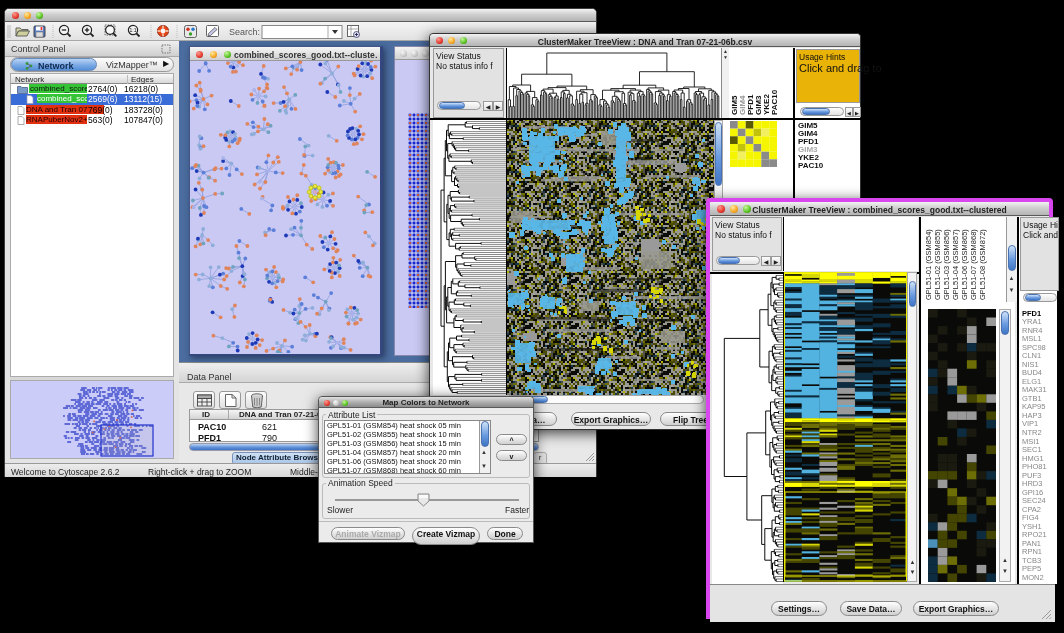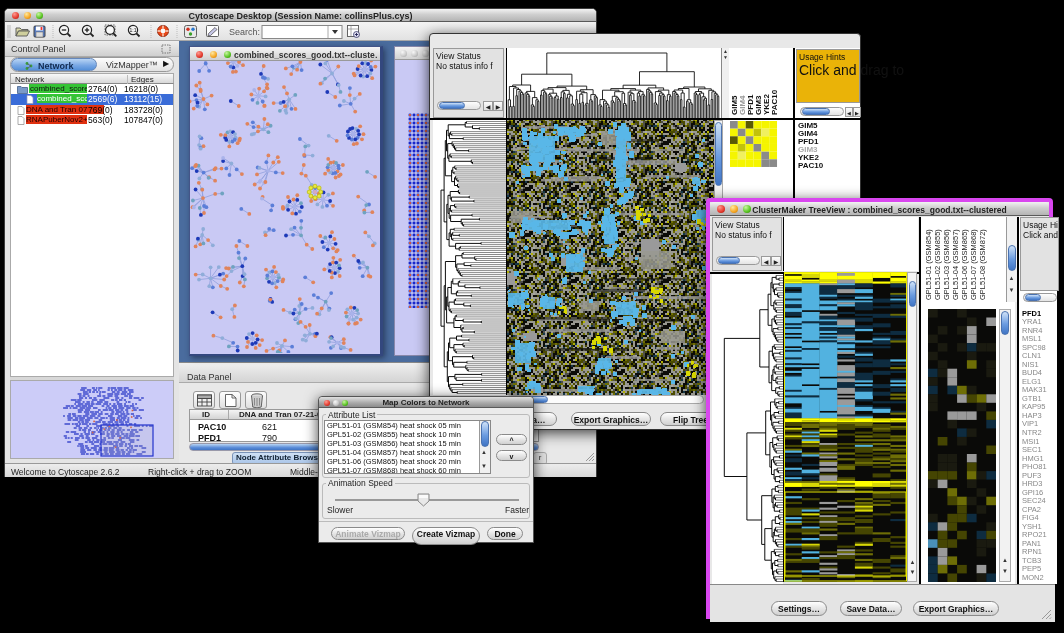--- a/index.html
+++ b/index.html
@@ -20,21 +20,20 @@
 .arrbox{position:absolute;background:linear-gradient(#fcfcfc,#dedede);border:1px solid #9a9a9a;
  text-align:center;color:#222;}
 svg{display:block;}
 </style></head><body>
 
 <div class="win" style="left:4px;top:8px;width:593px;height:469px;background:#ececec;border:1px solid #3c3c3c;border-radius:5px 5px 0 0;">
  <div class="tbar" style="height:13px;">
   <div class="tl r" style="left:7px;top:3px;width:7px;height:7px;"></div>
   <div class="tl y" style="left:19px;top:3px;width:7px;height:7px;"></div>
   <div class="tl g" style="left:31px;top:3px;width:7px;height:7px;"></div>
-  <div class="ttext" style="top:2px;font-size:9px;">Cytoscape Desktop (Session Name: collinsPlus.cys)</div>
  </div>
 
  <div class="abs" style="left:0;top:13px;width:591px;height:19px;background:linear-gradient(#f4f4f4,#e2e2e2);border-bottom:1px solid #a8a8a8;">
   <svg width="591" height="19" viewBox="0 0 591 19">
    <line x1="3" y1="3" x2="3" y2="16" stroke="#bbb"></line>
         <line x1="5" y1="3" x2="5" y2="16" stroke="#bbb"></line>
 
    <g transform="translate(10,3)">
           <path d="M1 11 L1 3 L5 3 L6.5 4.5 L13 4.5 L13 6 L3.5 6 Z" fill="#d8d8a8" stroke="#555" stroke-width="0.9"></path>
           <path d="M1 11 L3.5 6 L14.5 6 L12 11 Z" fill="#cfcf9d" stroke="#555" stroke-width="0.9"></path>
@@ -789,20 +788,26 @@
         <circle cx="308.9" cy="196.1" r="2.0" fill="#e8e840" stroke="#b8b800" stroke-width="0.7"></circle>
         <circle cx="307.2" cy="192.0" r="2.0" fill="#e8e840" stroke="#b8b800" stroke-width="0.7"></circle>
         <circle cx="308.9" cy="187.9" r="2.0" fill="#e8e840" stroke="#b8b800" stroke-width="0.7"></circle>
         <circle cx="313.0" cy="186.2" r="2.0" fill="#e8e840" stroke="#b8b800" stroke-width="0.7"></circle>
         <circle cx="317.1" cy="187.9" r="2.0" fill="#e8e840" stroke="#b8b800" stroke-width="0.7"></circle>
       </svg>
  </div>
 </div>
 
 <div class="win" style="left:429px;top:33px;width:432px;height:397px;background:#e8e8e8;border:1px solid #333;border-radius:4px 4px 0 0;">
+ <div class="tbar" style="height:13px;">
+  <div class="tl r" style="left:6px;top:3px;width:7px;height:7px;"></div>
+  <div class="tl y" style="left:18px;top:3px;width:7px;height:7px;"></div>
+  <div class="tl g" style="left:30px;top:3px;width:7px;height:7px;"></div>
+  <div class="ttext" style="top:2.5px;font-size:8.5px;">ClusterMaker TreeView : DNA and Tran 07-21-06b.csv</div>
+ </div>
 
  <div class="abs" style="left:3px;top:14px;width:71px;height:70px;background:#e2e2e2;border:1px solid #999;">
   <span class="abs" style="left:2px;top:2px;font-size:8.5px;color:#111;">View Status</span>
   <span class="abs" style="left:2px;top:12px;font-size:8.5px;color:#111;white-space:nowrap;">No status info f</span>
   <div class="slider" style="left:3px;top:52px;width:44px;height:9px;">
         <div class="sthumb" style="left:1px;top:0px;width:26px;height:7px;"></div>
       </div>
   <div class="arrbox" style="left:49px;top:52px;width:10px;height:10px;font-size:6px;line-height:10px;">◀</div>
   <div class="arrbox" style="left:59px;top:52px;width:10px;height:10px;font-size:6px;line-height:10px;">▶</div>
  </div>
@@ -824,21 +829,21 @@
     <text transform="rotate(-90 32 67)" x="32" y="67">GIM3</text>
     <text transform="rotate(-90 40 67)" x="40" y="67">YKE2</text>
     <text transform="rotate(-90 48 67)" x="48" y="67">PAC10</text>
    </g>
   </svg>
  </div>
 
  <div class="abs" style="left:363px;top:14px;width:67px;height:70px;background:#fff;border-left:2px solid #000;">
   <div class="abs" style="left:1px;top:1px;width:64px;height:54px;background:#eab308;border:1px solid #999;">
    <span class="abs" style="left:2px;top:2px;font-size:8.5px;color:#111;">Usage Hints</span>
-   <span class="abs" style="left:2px;top:12px;font-size:14px;color:#111;white-space:nowrap;">Click and drag to</span>
+   <span class="abs" style="left:2px;top:12px;font-size:11px;color:#111;white-space:nowrap;">Click and drag to</span>
   </div>
   <div class="slider" style="left:5px;top:59px;width:44px;height:9px;">
         <div class="sthumb" style="left:1px;top:0px;width:28px;height:7px;"></div>
       </div>
   <div class="arrbox" style="left:50px;top:59px;width:8px;height:10px;font-size:5px;line-height:10px;">◀</div>
   <div class="arrbox" style="left:58px;top:59px;width:8px;height:10px;font-size:5px;line-height:10px;">▶</div>
  </div>
 
  <div class="abs" style="left:0px;top:84px;width:432px;height:2px;background:#000;"></div>
 

